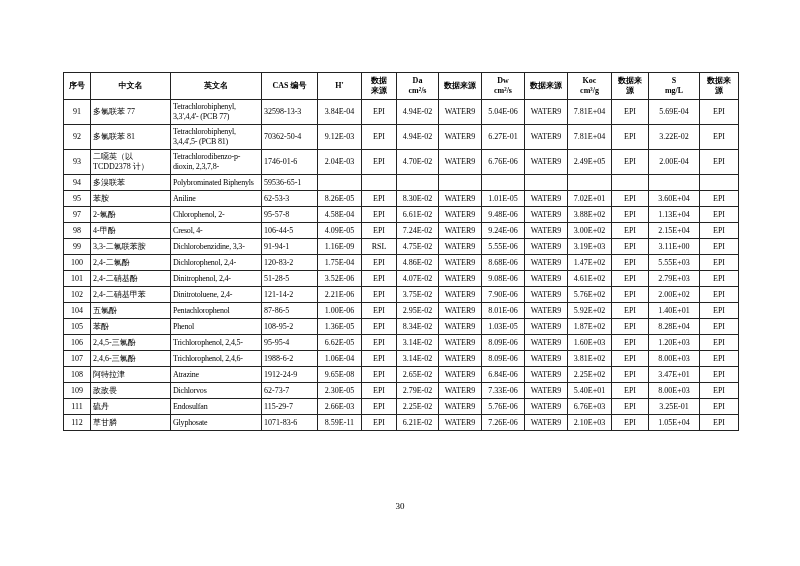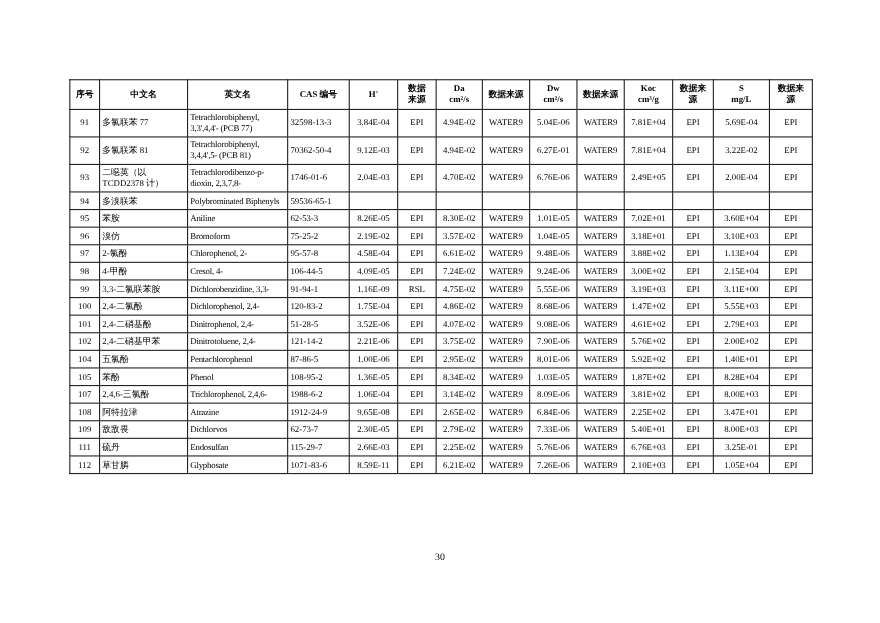--- a/index.html
+++ b/index.html
@@ -173,36 +173,20 @@
     <td class="c">8.30E-02</td>
     <td class="c">WATER9</td>
     <td class="c">1.01E-05</td>
     <td class="c">WATER9</td>
     <td class="c">7.02E+01</td>
     <td class="c">EPI</td>
     <td class="c">3.60E+04</td>
     <td class="c">EPI</td>
   </tr>
 
-  <tr>
-    <td class="c">96</td>
-    <td class="l">溴仿</td>
-    <td class="l en">Bromoform</td>
-    <td class="l">75-25-2</td>
-    <td class="c">2.19E-02</td>
-    <td class="c">EPI</td>
-    <td class="c">3.57E-02</td>
-    <td class="c">WATER9</td>
-    <td class="c">1.04E-05</td>
-    <td class="c">WATER9</td>
-    <td class="c">3.18E+01</td>
-    <td class="c">EPI</td>
-    <td class="c">3.10E+03</td>
-    <td class="c">EPI</td>
-  </tr>
 
   <tr>
     <td class="c">97</td>
     <td class="l">2-氯酚</td>
     <td class="l en">Chlorophenol, 2-</td>
     <td class="l">95-57-8</td>
     <td class="c">4.58E-04</td>
     <td class="c">EPI</td>
     <td class="c">6.61E-02</td>
     <td class="c">WATER9</td>
@@ -327,20 +311,36 @@
     <td class="c">8.34E-02</td>
     <td class="c">WATER9</td>
     <td class="c">1.03E-05</td>
     <td class="c">WATER9</td>
     <td class="c">1.87E+02</td>
     <td class="c">EPI</td>
     <td class="c">8.28E+04</td>
     <td class="c">EPI</td>
   </tr>
 
+  <tr>
+    <td class="c">106</td>
+    <td class="l">2,4,5-三氯酚</td>
+    <td class="l en">Trichlorophenol, 2,4,5-</td>
+    <td class="l">95-95-4</td>
+    <td class="c">6.62E-05</td>
+    <td class="c">EPI</td>
+    <td class="c">3.14E-02</td>
+    <td class="c">WATER9</td>
+    <td class="c">8.09E-06</td>
+    <td class="c">WATER9</td>
+    <td class="c">1.60E+03</td>
+    <td class="c">EPI</td>
+    <td class="c">1.20E+03</td>
+    <td class="c">EPI</td>
+  </tr>
 
   <tr>
     <td class="c">107</td>
     <td class="l">2,4,6-三氯酚</td>
     <td class="l en">Trichlorophenol, 2,4,6-</td>
     <td class="l">1988-6-2</td>
     <td class="c">1.06E-04</td>
     <td class="c">EPI</td>
     <td class="c">3.14E-02</td>
     <td class="c">WATER9</td>

